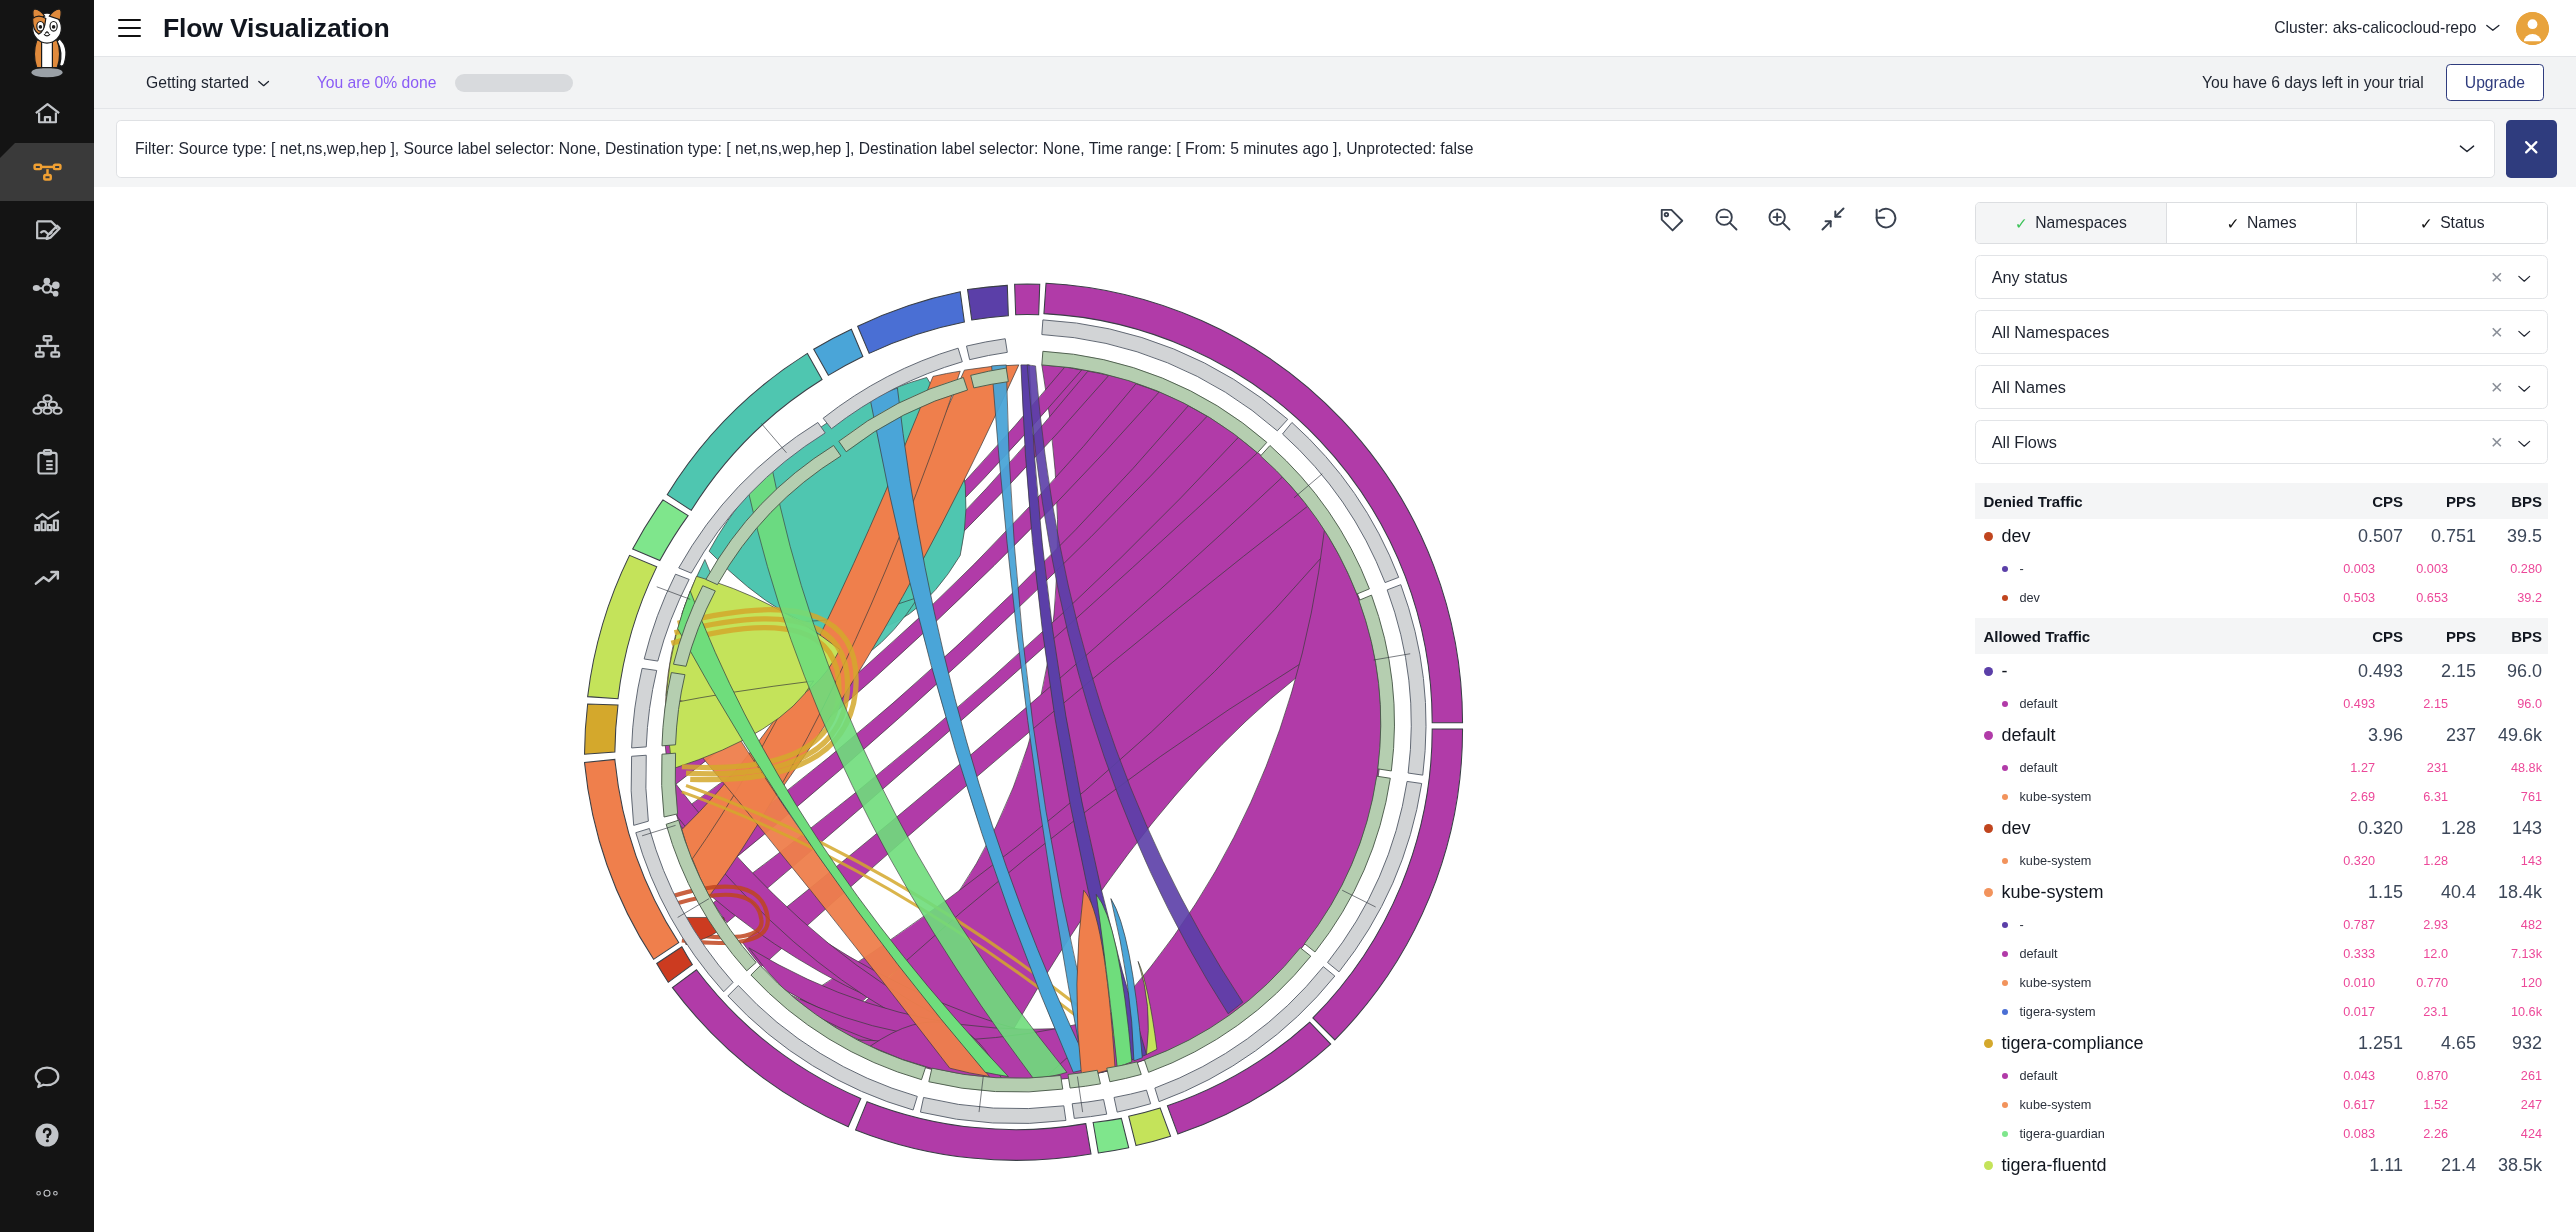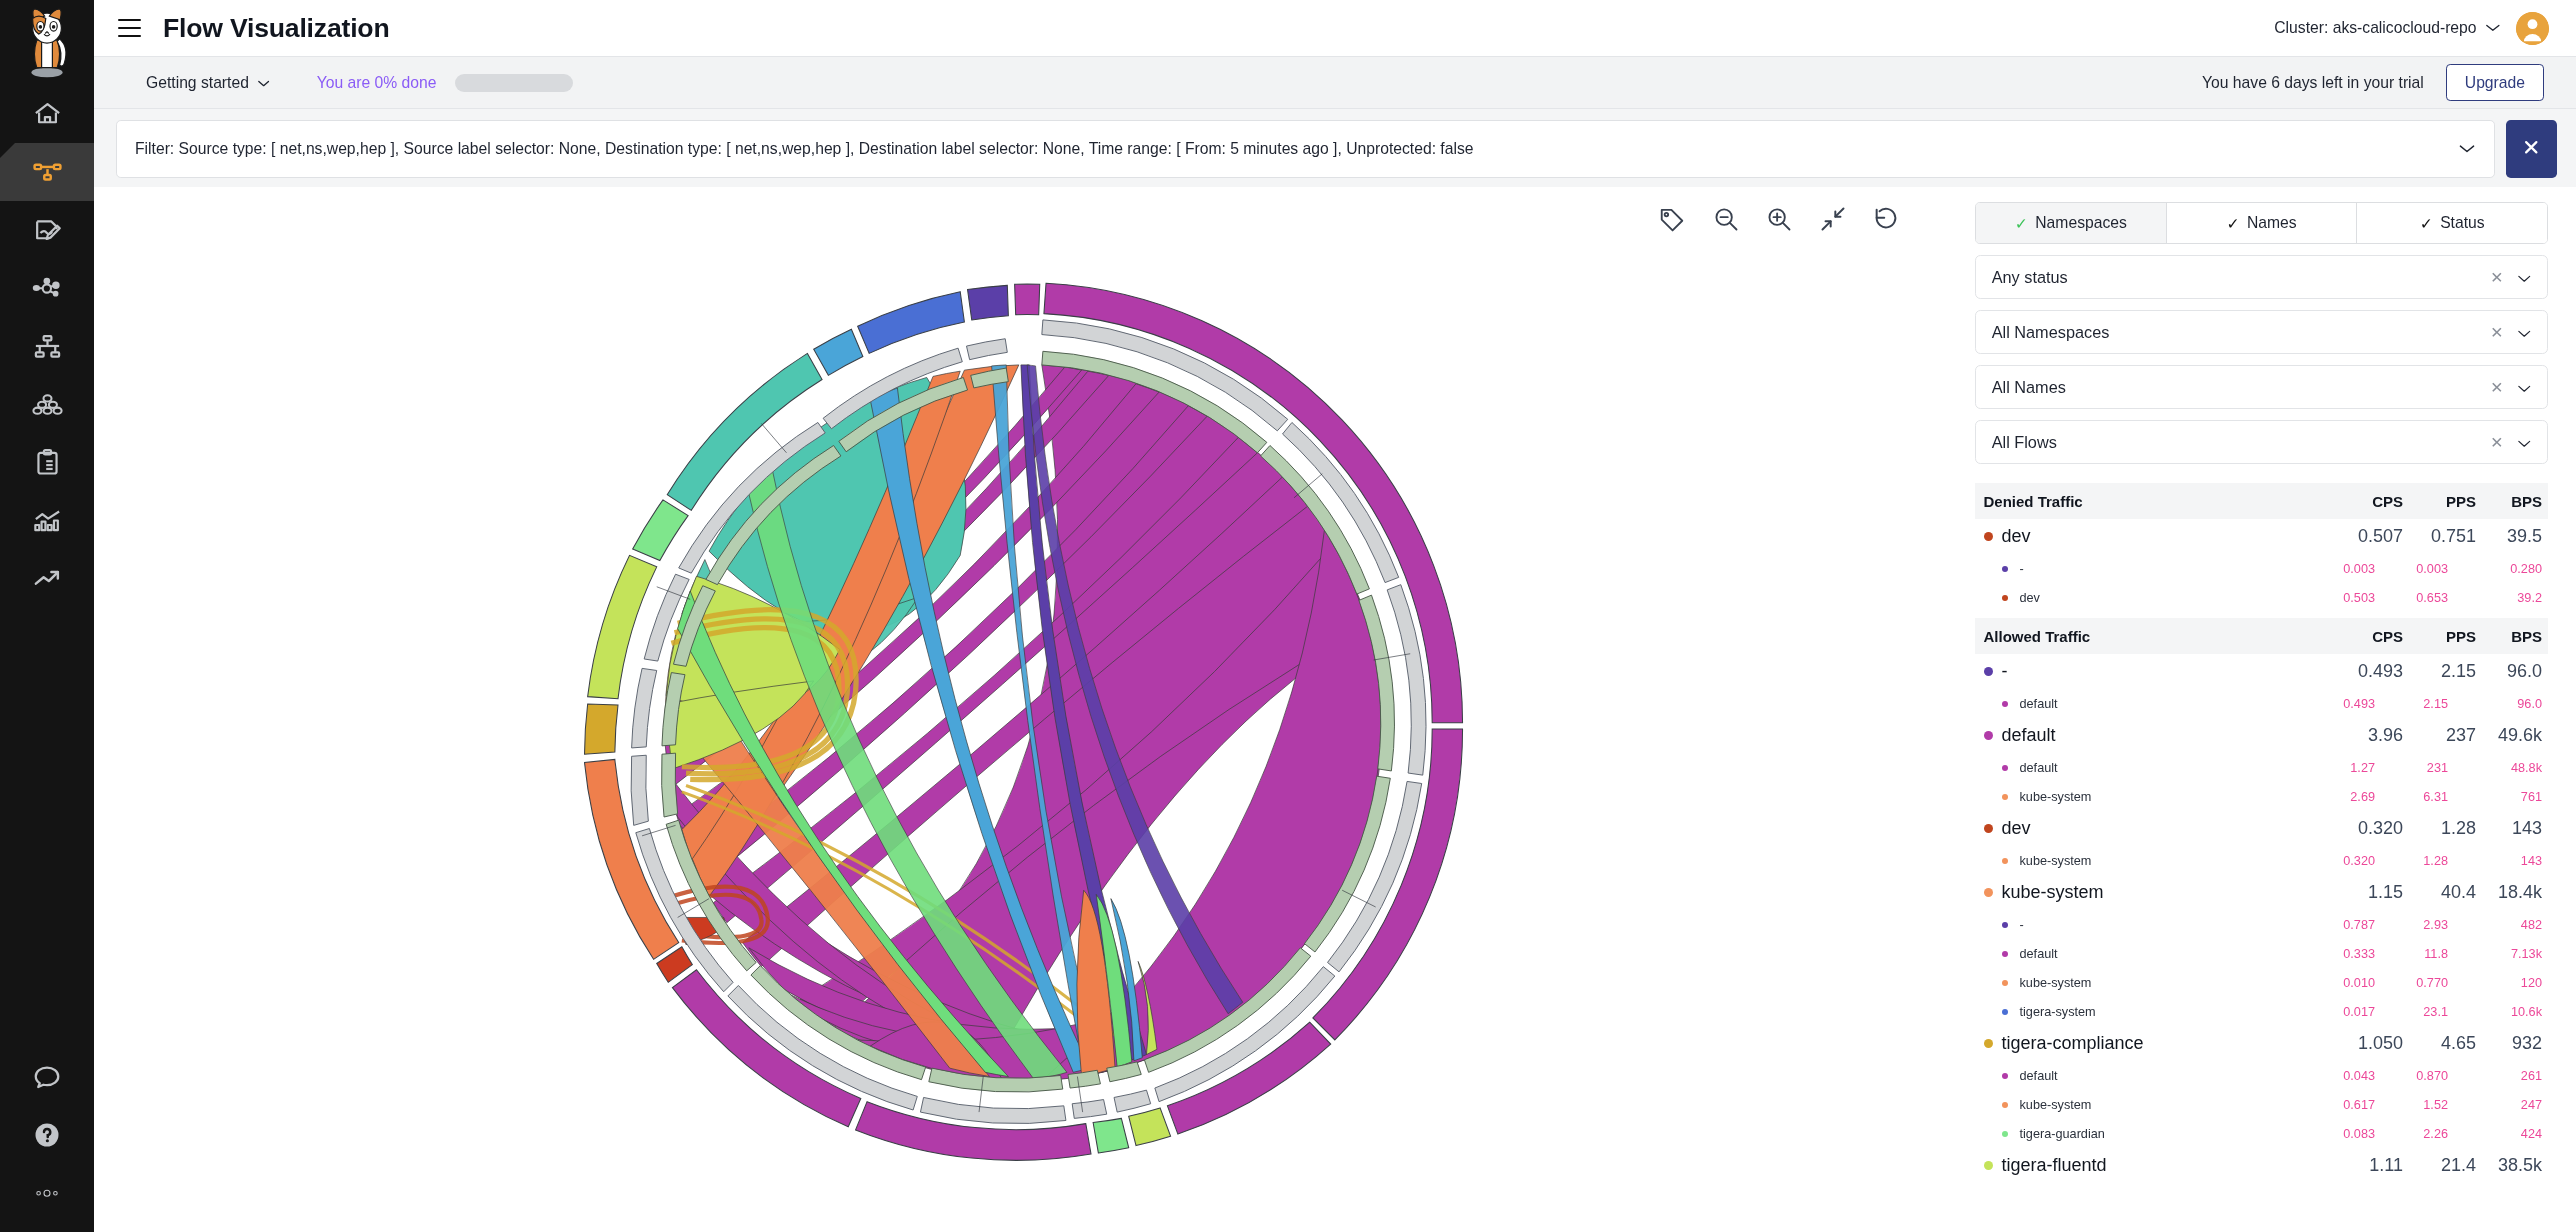--- a/index.html
+++ b/index.html
@@ -741,21 +741,21 @@
               <div class="v">0.787</div>
               <div class="v">2.93</div>
               <div class="v bps">482</div>
             </div>
             <div class="row lvl1">
               <div class="dotcell">
                 <span class="dot" style="background: rgb(177, 59, 168);"></span>
               </div>
               <div class="nm">default</div>
               <div class="v">0.333</div>
-              <div class="v">11.8</div>
+              <div class="v">12.0</div>
               <div class="v bps">7.13k</div>
             </div>
             <div class="row lvl1">
               <div class="dotcell">
                 <span class="dot" style="background: rgb(242, 147, 92);"></span>
               </div>
               <div class="nm">kube-system</div>
               <div class="v">0.010</div>
               <div class="v">0.770</div>
               <div class="v bps">120</div>
@@ -767,21 +767,21 @@
               <div class="nm">tigera-system</div>
               <div class="v">0.017</div>
               <div class="v">23.1</div>
               <div class="v bps">10.6k</div>
             </div>
             <div class="row lvl0">
               <div class="dotcell">
                 <span class="dot" style="background: rgb(212, 168, 44);"></span>
               </div>
               <div class="nm">tigera-compliance</div>
-              <div class="v">1.050</div>
+              <div class="v">1.251</div>
               <div class="v">4.65</div>
               <div class="v bps">932</div>
             </div>
             <div class="row lvl1">
               <div class="dotcell">
                 <span class="dot" style="background: rgb(177, 59, 168);"></span>
               </div>
               <div class="nm">default</div>
               <div class="v">0.043</div>
               <div class="v">0.870</div>

